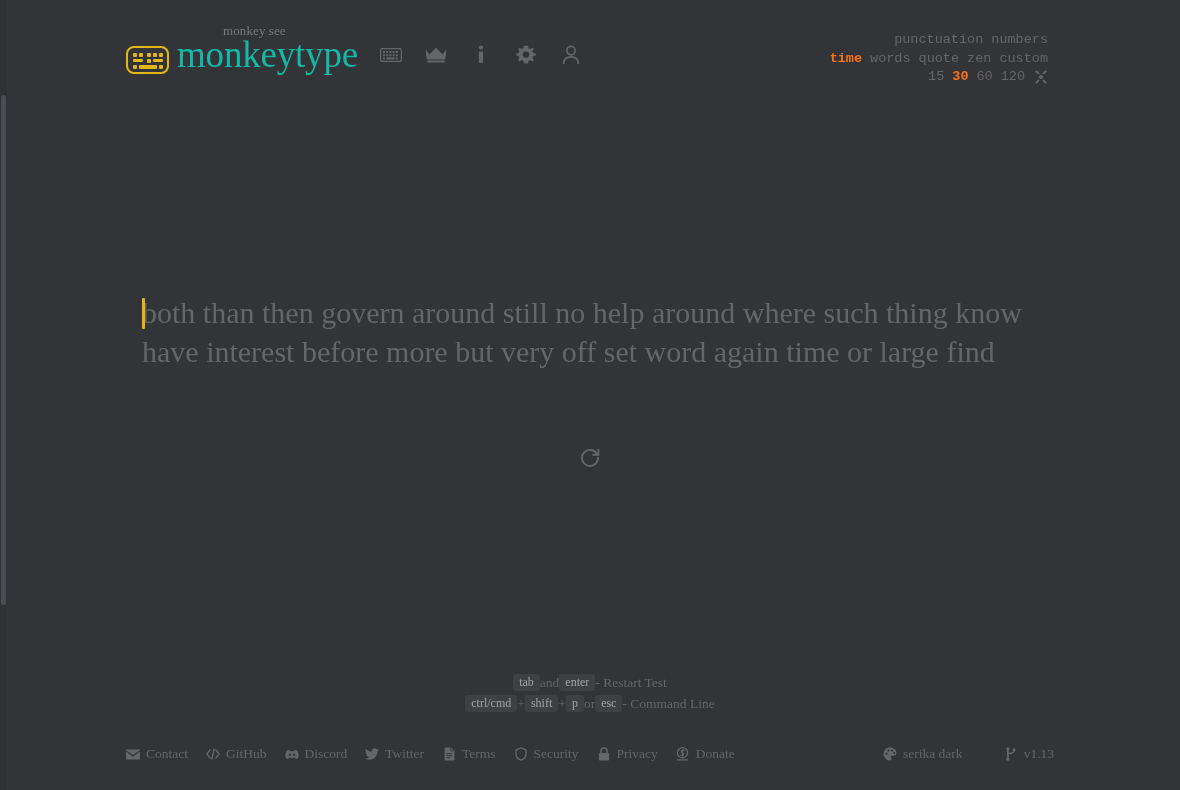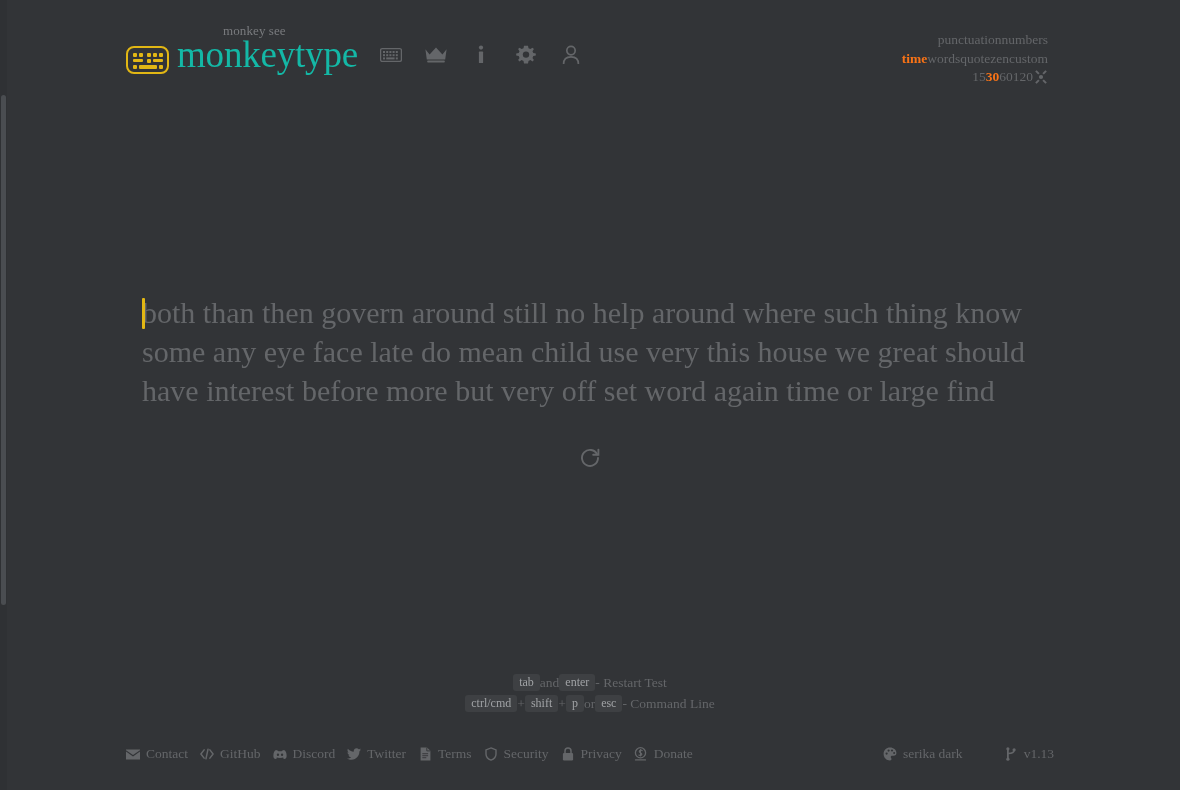--- a/index.html
+++ b/index.html
@@ -124,23 +124,24 @@
     font-family: "Liberation Serif", serif;
     font-size: 13.5px;
     line-height: 13.5px;
     color: #646669;
     white-space: nowrap;
   }
   .config-row {
     display: flex;
     justify-content: flex-end;
     align-items: center;
-    gap: 0;
+    gap: 8px;
     height: 13.5px;
     margin-bottom: 5px;
+    font-family: Liberation Mono, monospace;
   }
   .config-row:last-child { margin-bottom: 0; }
   .config-item { cursor: pointer; }
   .config-item.active { color: #f97316; font-weight: bold; }
   .wrench {
     color: #646669;
     display: inline-flex;
     align-items: center;
     margin-left: 1px;
     cursor: pointer;
@@ -229,21 +230,21 @@
     align-items: center;
     justify-content: space-between;
     font-size: 13.5px;
     color: #646669;
     font-family: "Liberation Serif", serif;
   }
   .footer-left, .footer-right {
     display: flex;
     align-items: center;
   }
-  .footer-left { gap: 12px; text-align: right; }
+  .footer-left { gap: 18px; text-align: right; }
   .footer-right { gap: 41px; }
   .flink {
     display: flex;
     align-items: center;
     gap: 6px;
     color: #646669;
     cursor: pointer;
     line-height: 18px;
   }
   .flink .ico {
@@ -370,23 +371,20 @@
       </div>
     </div>
 
   </div>
 
   <div class="typing-wrap">
     <div class="word-line">
       <span class="caret"></span><span>both  than  then  govern  around  still  no  help  around  where  such  thing  know</span>
     </div>
     <div class="word-line">
-      <span>some  any  eye  face  late  do  mean  child  use  very  this  house  we  great  should</span>
-    </div>
-    <div class="word-line">
       <span>have  interest  before  more  but  very  off  set  word  again  time  or  large  find</span>
     </div>
 
     <div class="restart-row">
       <span class="restart-btn">
         <span>
           <svg width="22" height="22" viewBox="0 0 22 22" fill="none" stroke="currentColor" stroke-width="1.9" stroke-linecap="round">
             <path d="M18.2 7.4 A 8 8 0 1 0 19 11"></path>
             <path d="M19.4 2.6 L19.4 7.8 L14.2 7.8"></path>
           </svg>

